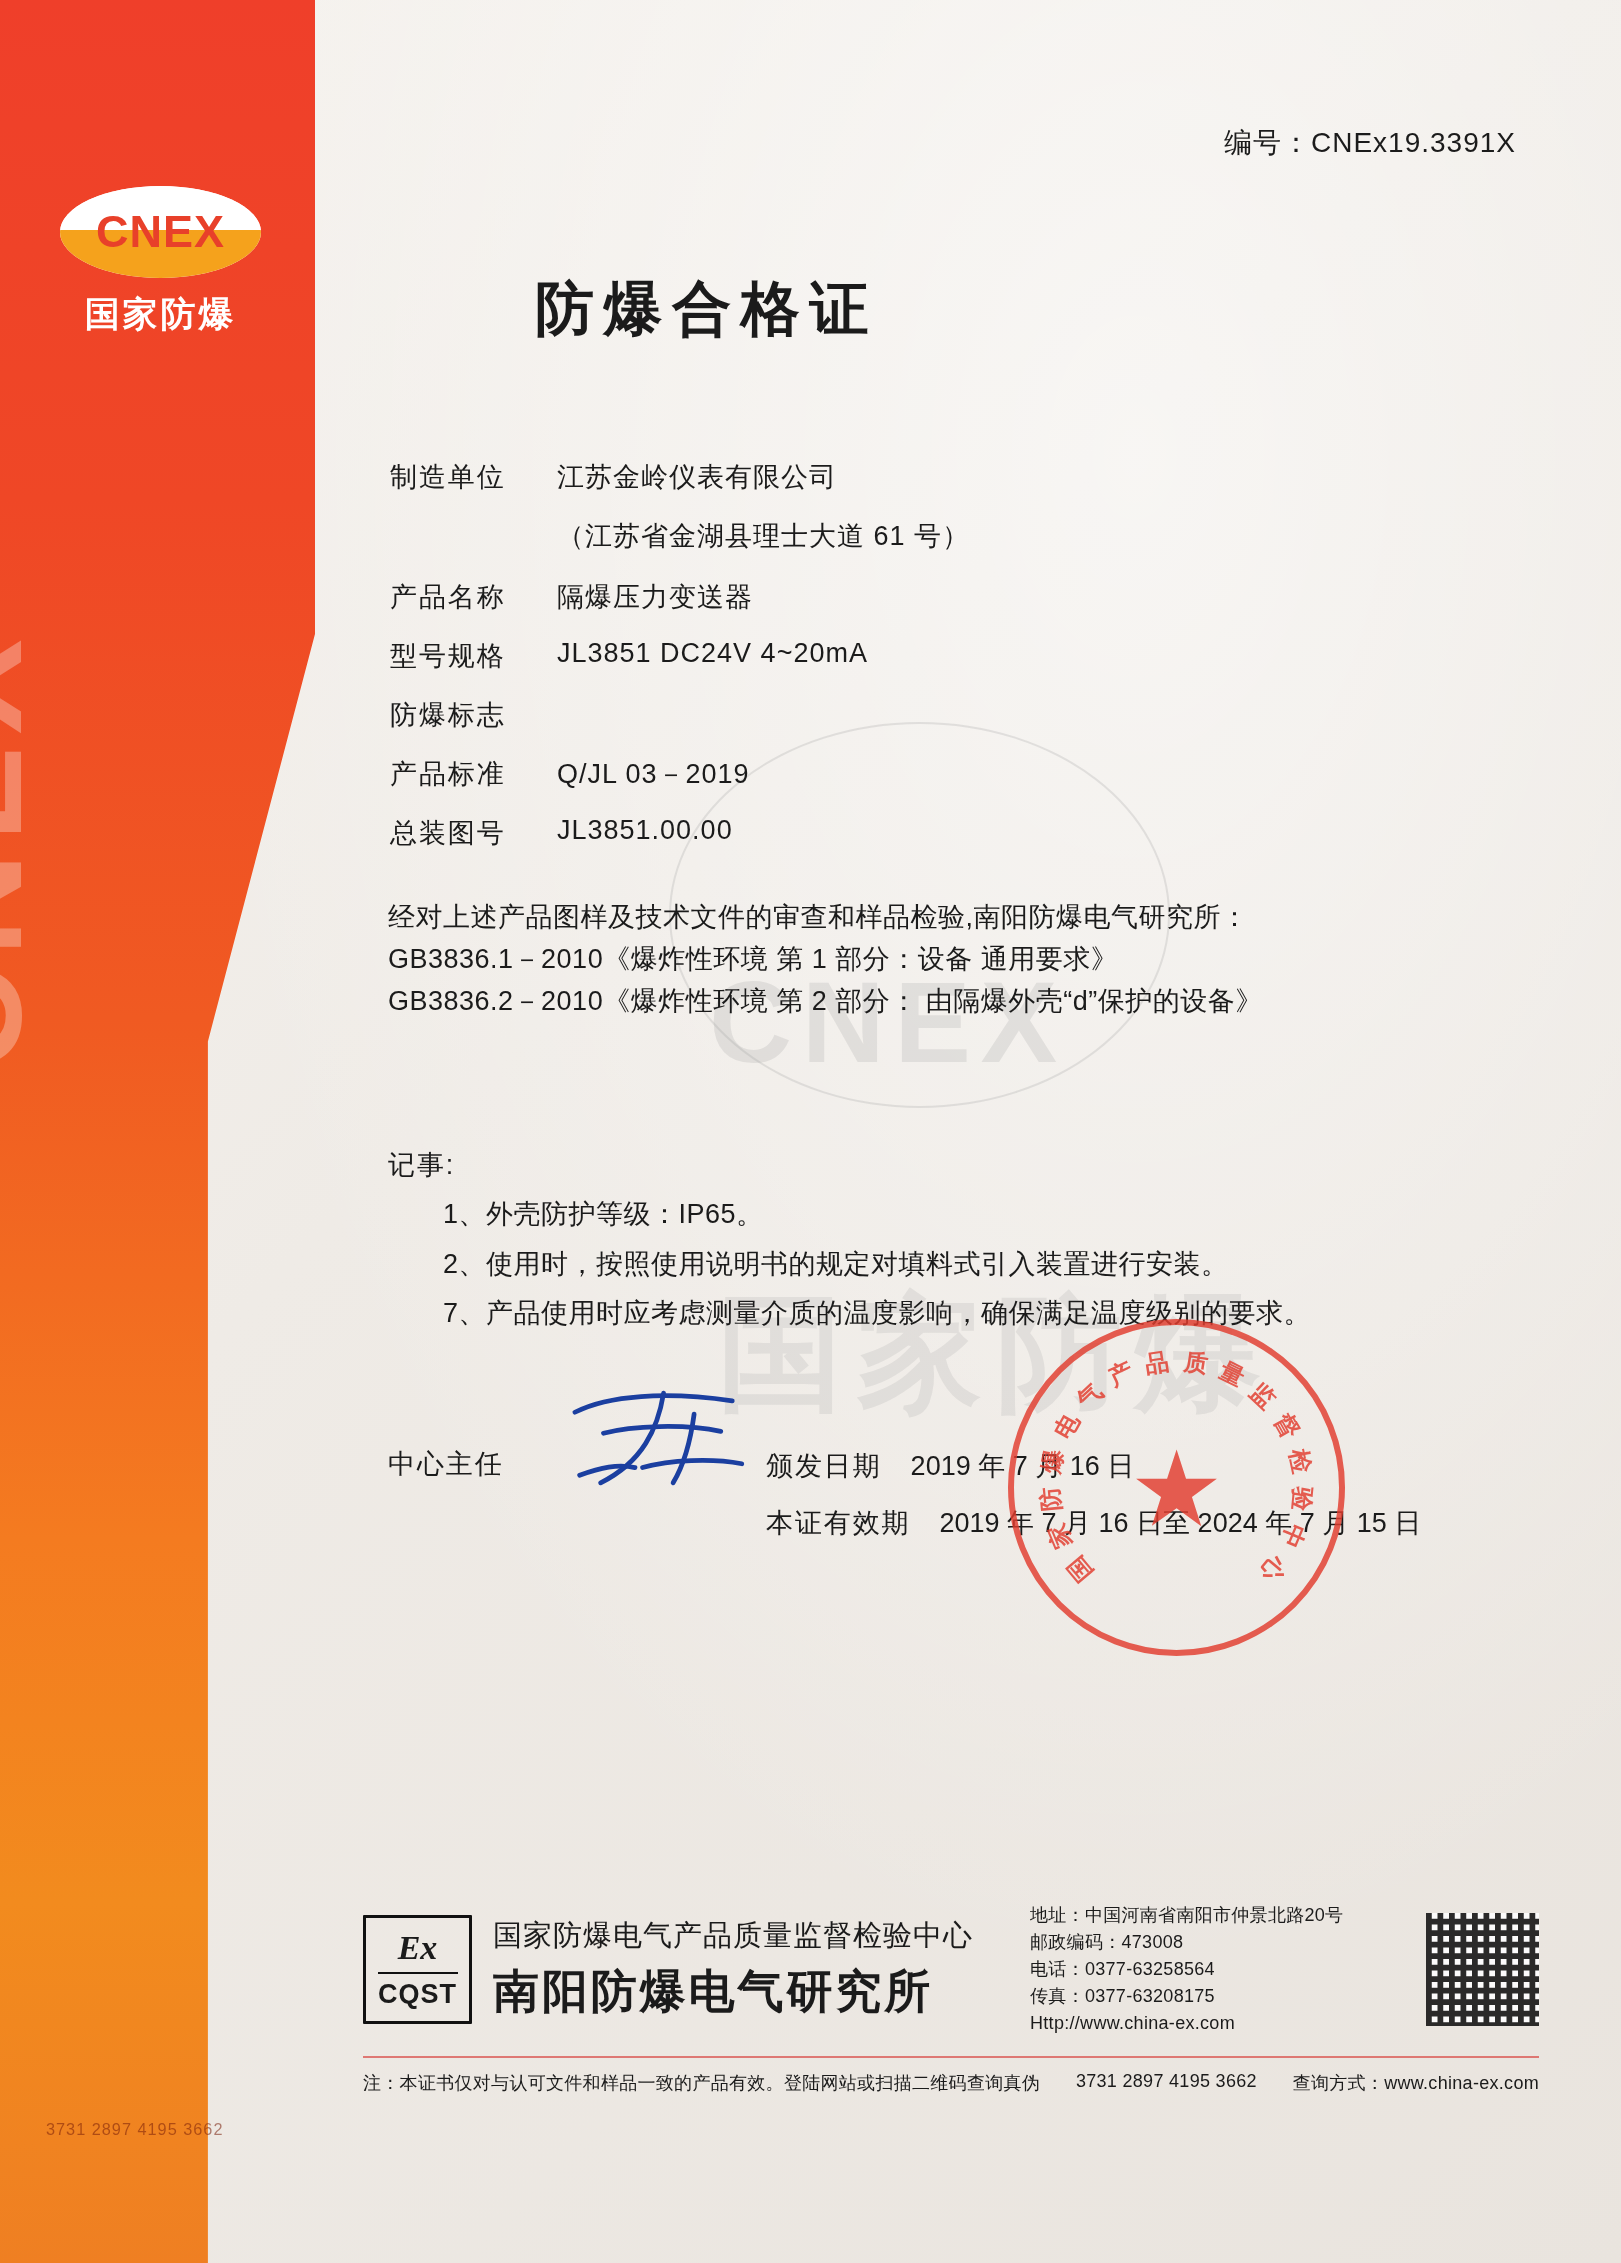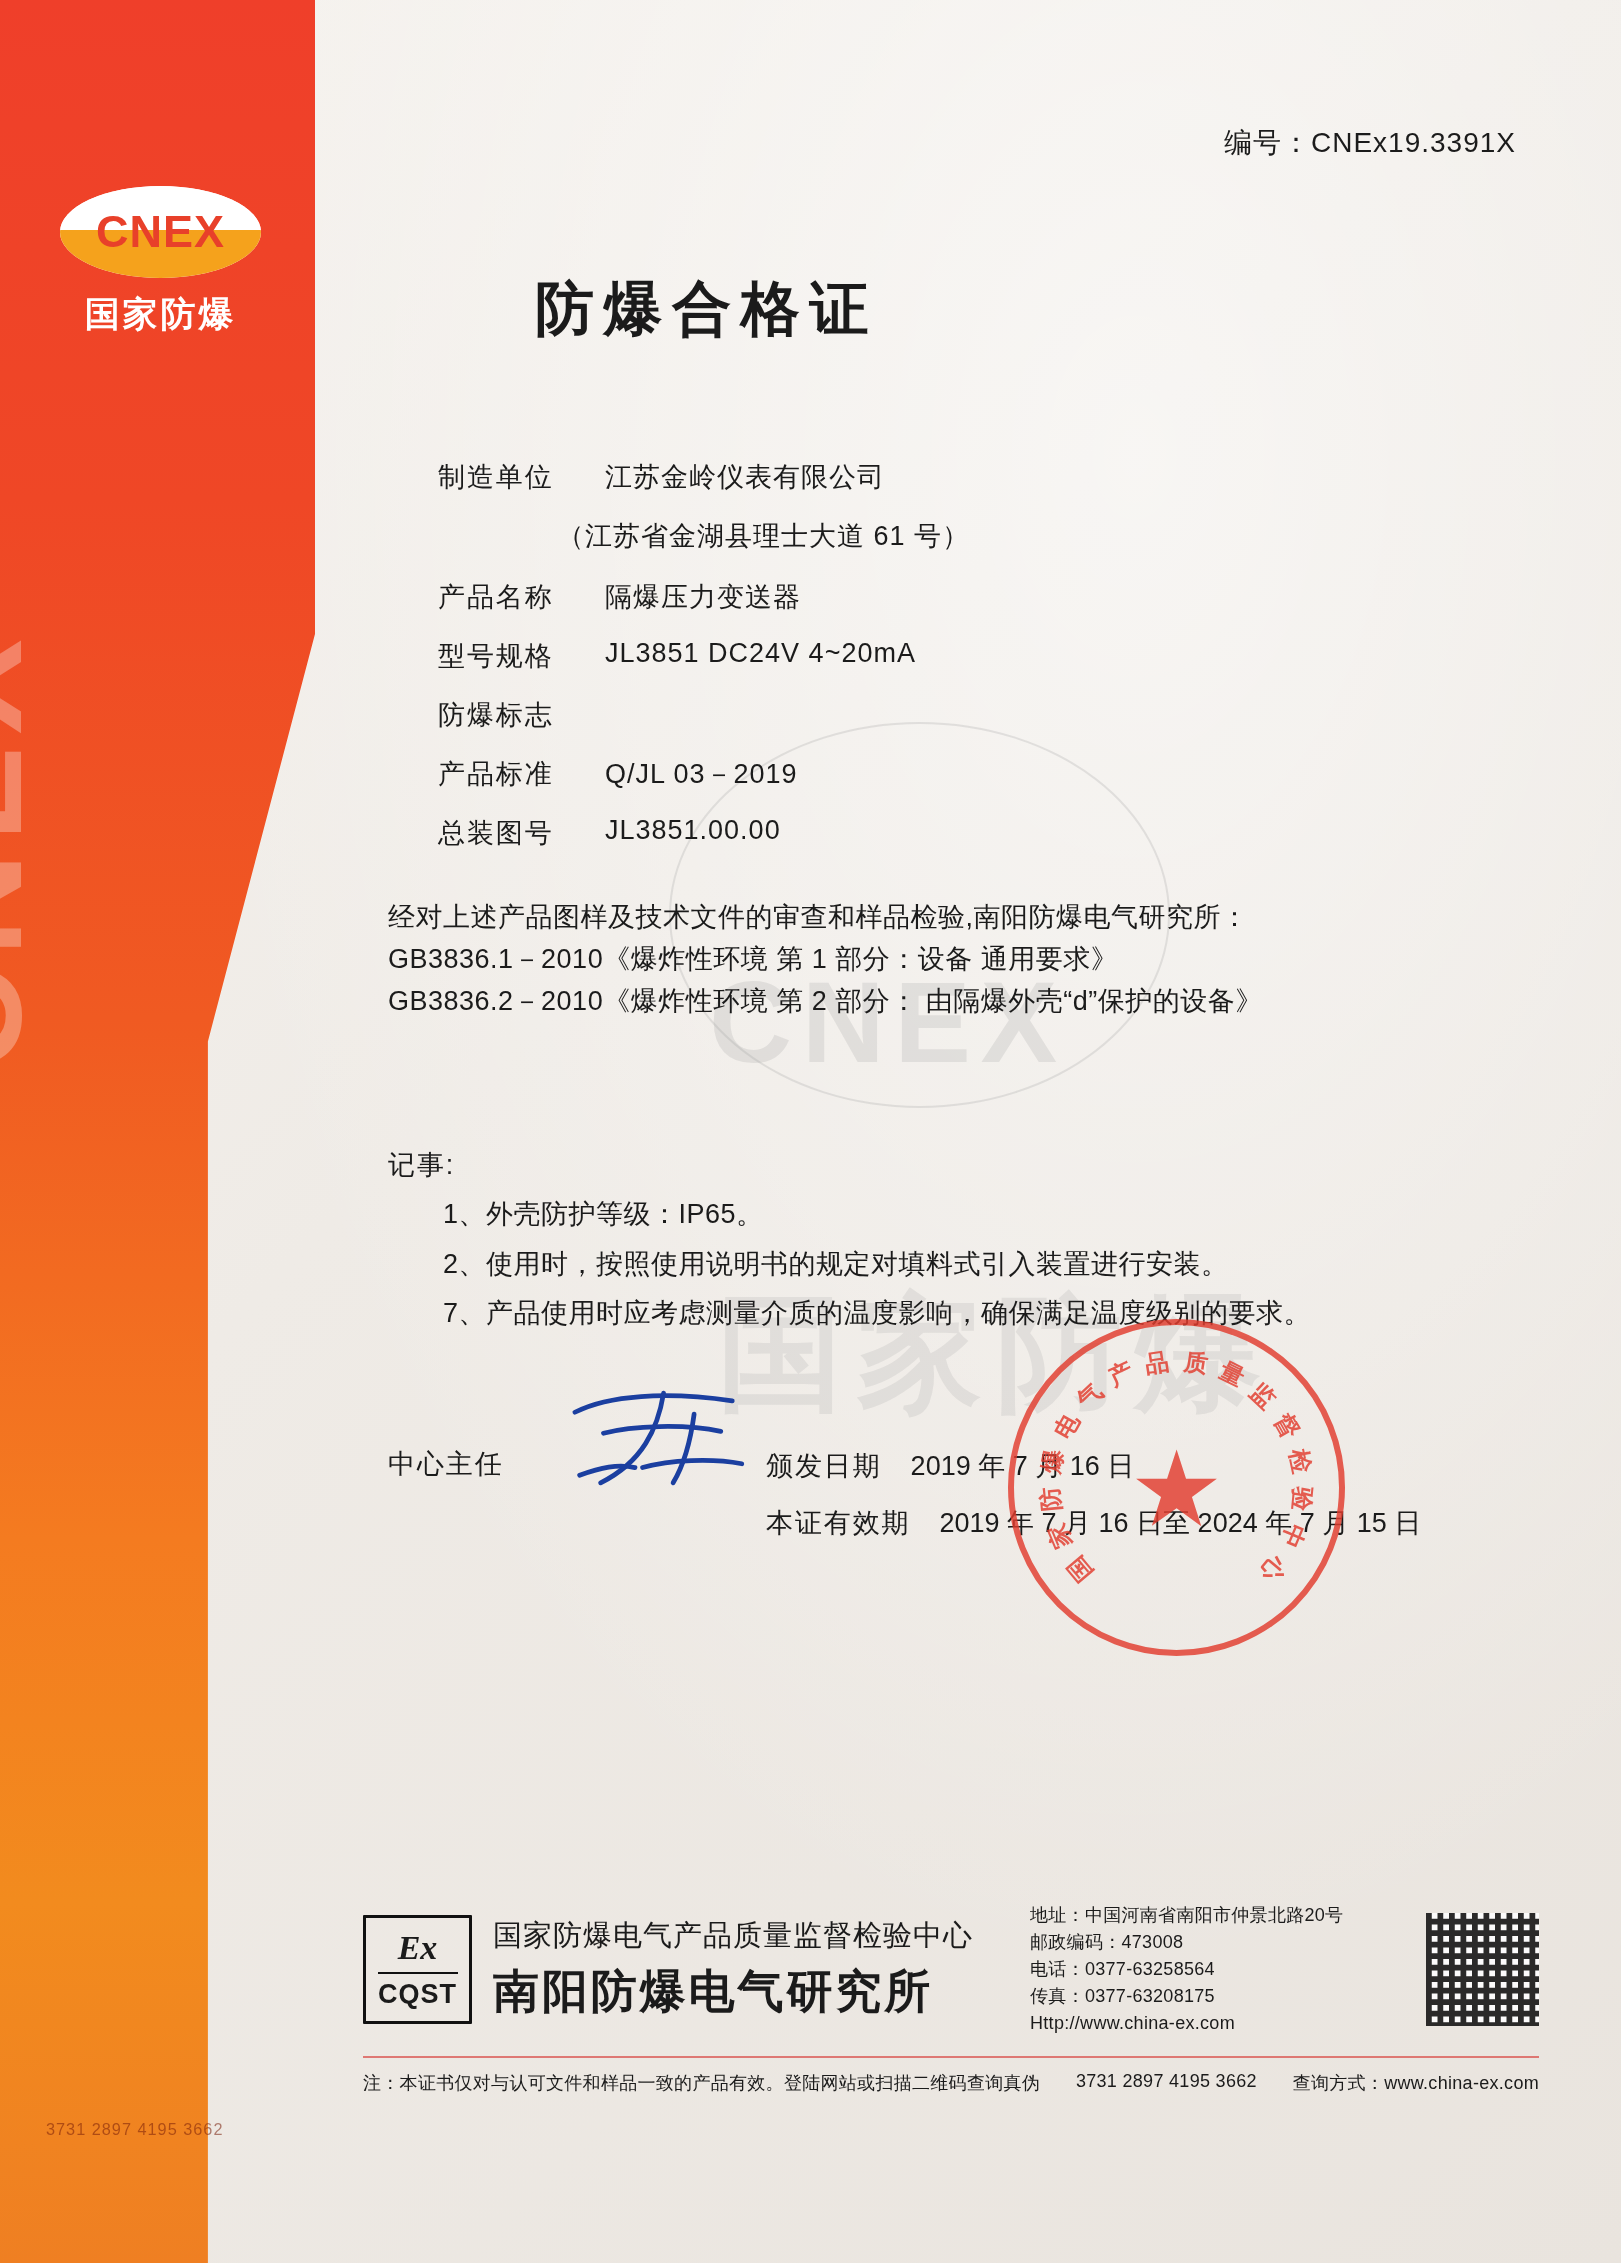--- a/index.html
+++ b/index.html
@@ -170,21 +170,20 @@
   .field-row {
     display: flex;
     align-items: flex-start;
     margin-bottom: 23px;
     font-size: 27px;
   }
   .field-label {
     width: 167px;
     flex: 0 0 167px;
     letter-spacing: 1.9px;
-    margin-left: 48px;
   }
   .field-value {
     flex: 1;
     letter-spacing: 1px;
   }
   .field-sub {
     margin: 9.6px 0 0 167px;
     font-size: 27px;
     letter-spacing: 1px;
   }

